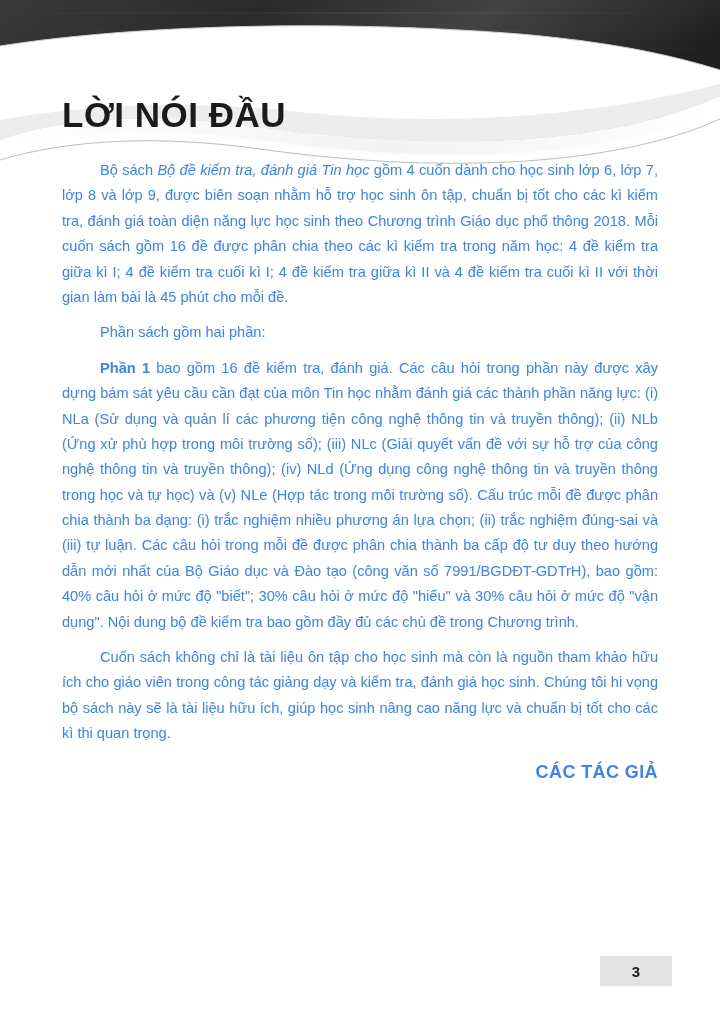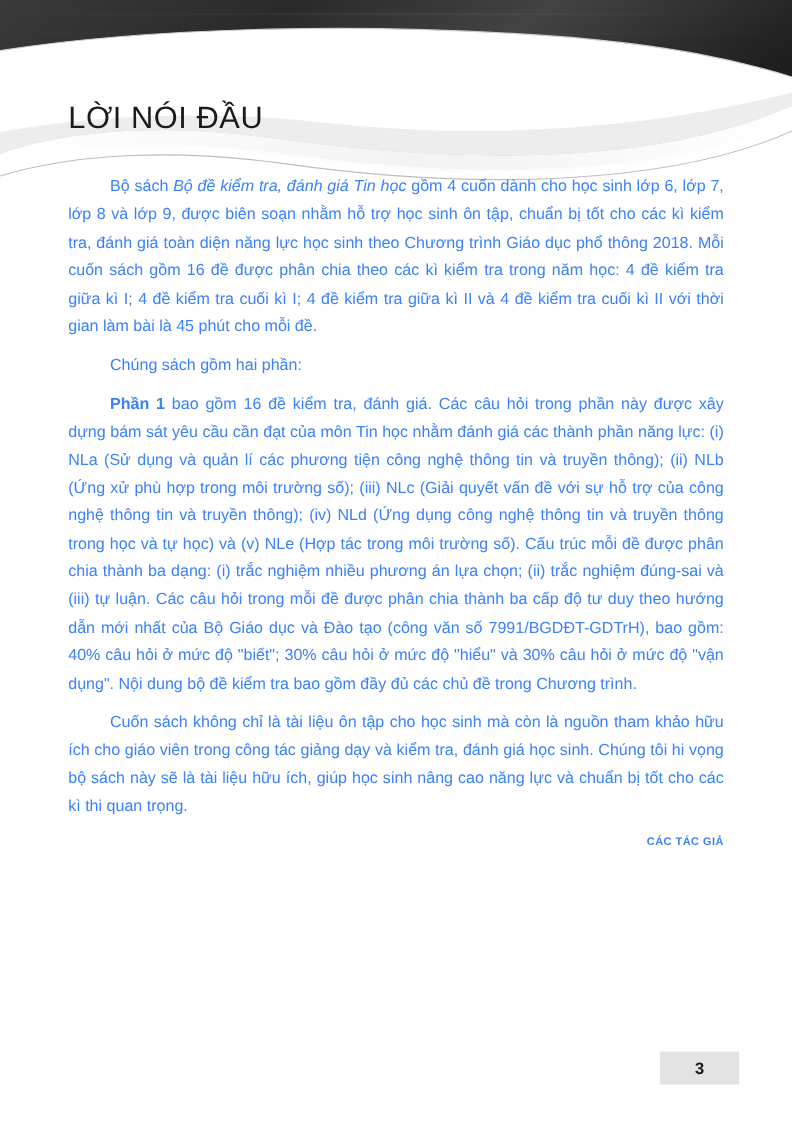--- a/index.html
+++ b/index.html
@@ -30,22 +30,22 @@
     height: 170px;
     overflow: hidden;
   }
   .header-band svg {
     display: block;
   }
   .page-title {
     position: absolute;
     left: 62px;
     top: 72px;
-    font-size: 28px;
-    font-weight: normal;
+    font-size: 35px;
+    font-weight: bold;
     letter-spacing: 0.5px;
     color: #1b1b1b;
     z-index: 5;
   }
   .content {
     position: absolute;
     left: 62px;
     top: 158px;
     width: 596px;
     font-size: 14.6px;
@@ -59,21 +59,21 @@
   }
   .content p.no-indent {
     text-indent: 0;
   }
   .it { font-style: italic; }
   .bd { font-weight: bold; }
   .signature {
     margin-top: 22px;
     text-align: right;
     font-weight: bold;
-    font-size: 10px;
+    font-size: 18px;
     letter-spacing: 0.4px;
     text-indent: 0;
   }
   .page-number-box {
     position: absolute;
     right: 48px;
     bottom: 38px;
     width: 72px;
     height: 30px;
     background: #e3e3e3;
@@ -140,21 +140,21 @@
 
   <h1 class="page-title">LỜI NÓI ĐẦU</h1>
 
   <div class="content">
 
     <p>
       <span>Bộ sách </span><span class="it">Bộ đề kiểm tra, đánh giá Tin học</span><span> gồm 4 cuốn dành cho học sinh lớp 6, lớp 7, lớp 8 và lớp 9, được biên soạn nhằm hỗ trợ học sinh ôn tập, chuẩn bị tốt cho các kì kiểm tra, đánh giá toàn diện năng lực học sinh theo Chương trình Giáo dục phổ thông 2018. Mỗi cuốn sách gồm 16 đề được phân chia theo các kì kiểm tra trong năm học: 4 đề kiểm tra giữa kì I; 4 đề kiểm tra cuối kì I; 4 đề kiểm tra giữa kì II và 4 đề kiểm tra cuối kì II với thời gian làm bài là 45 phút cho mỗi đề.</span>
     </p>
 
     <p>
-      <span>Chúng sách gồm hai phần:</span>
+      <span>Phần sách gồm hai phần:</span>
     </p>
 
     <p>
       <span class="bd">Phần 1</span><span> bao gồm 16 đề kiểm tra, đánh giá. Các câu hỏi trong phần này được xây dựng bám sát yêu cầu cần đạt của môn Tin học nhằm đánh giá các thành phần năng lực: (i) NLa (Sử dụng và quản lí các phương tiện công nghệ thông tin và truyền thông); (ii) NLb (Ứng xử phù hợp trong môi trường số); (iii) NLc (Giải quyết vấn đề với sự hỗ trợ của công nghệ thông tin và truyền thông); (iv) NLd (Ứng dụng công nghệ thông tin và truyền thông trong học và tự học) và (v) NLe (Hợp tác trong môi trường số). Cấu trúc mỗi đề được phân chia thành ba dạng: (i) trắc nghiệm nhiều phương án lựa chọn; (ii) trắc nghiệm đúng-sai và (iii) tự luận. Các câu hỏi trong mỗi đề được phân chia thành ba cấp độ tư duy theo hướng dẫn mới nhất của Bộ Giáo dục và Đào tạo (công văn số 7991/BGDĐT-GDTrH), bao gồm: 40% câu hỏi ở mức độ "biết"; 30% câu hỏi ở mức độ "hiểu" và 30% câu hỏi ở mức độ "vận dụng". Nội dung bộ đề kiểm tra bao gồm đầy đủ các chủ đề trong Chương trình.</span>
     </p>
 
 
     <p>
       <span>Cuốn sách không chỉ là tài liệu ôn tập cho học sinh mà còn là nguồn tham khảo hữu ích cho giáo viên trong công tác giảng dạy và kiểm tra, đánh giá học sinh. Chúng tôi hi vọng bộ sách này sẽ là tài liệu hữu ích, giúp học sinh nâng cao năng lực và chuẩn bị tốt cho các kì thi quan trọng.</span>
     </p>

